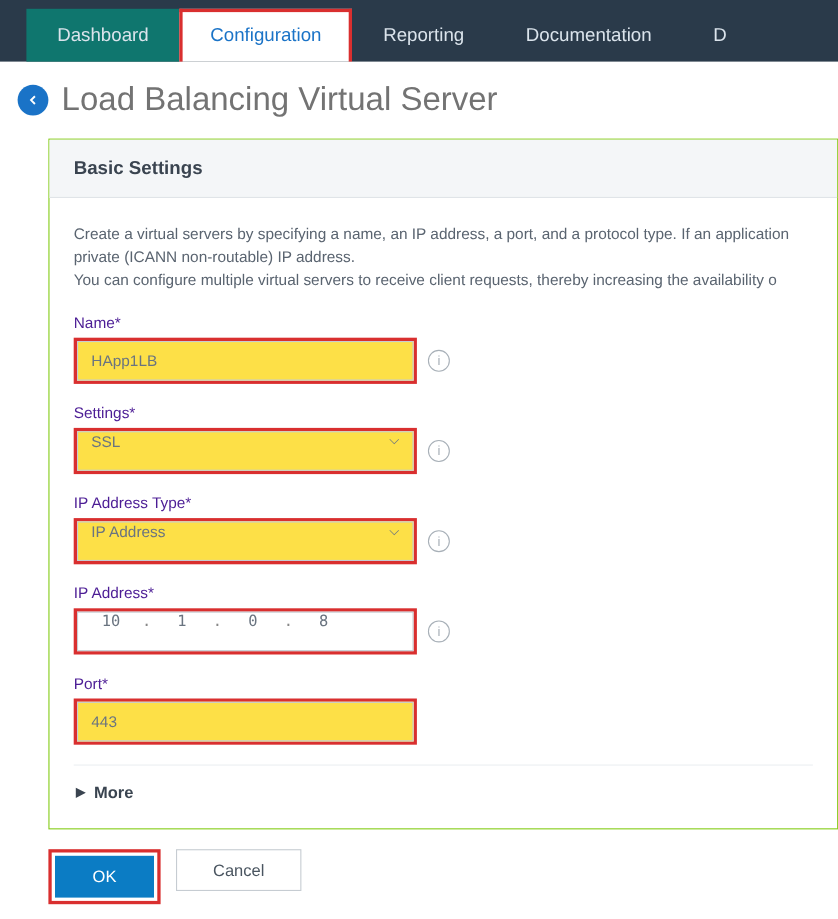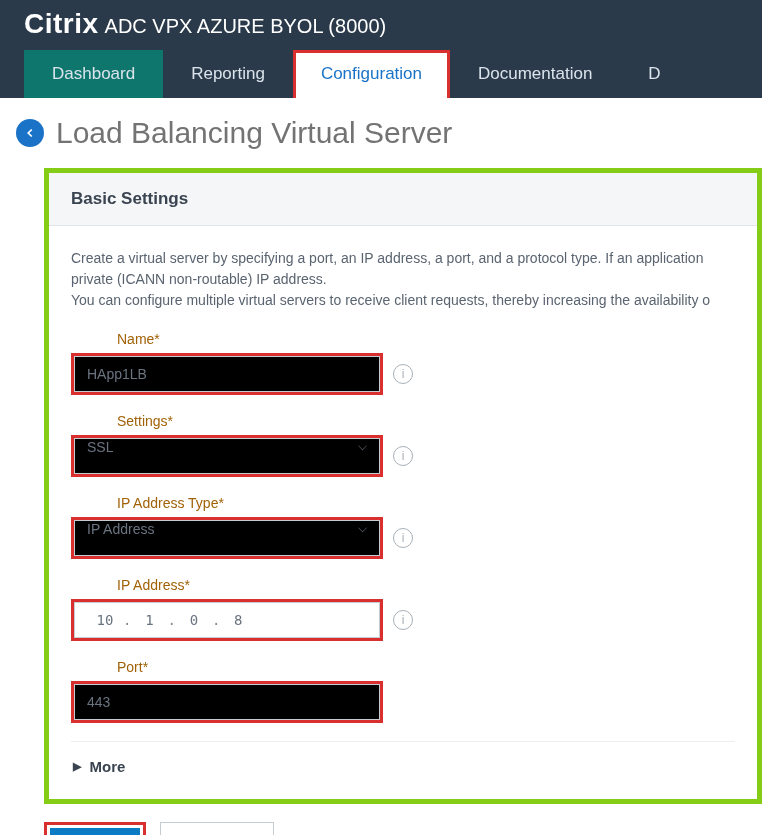--- a/index.html
+++ b/index.html
@@ -72,21 +72,21 @@
     justify-content: center;
     font-size: 16px;
     cursor: pointer;
   }
   .page-title {
     font-size: 30px;
     font-weight: 400;
     color: #737373;
   }
   .panel {
-    border: 5px solid #84cc16;
+    border: 1px solid #84cc16;
     margin-left: 28px;
   }
   .panel-header {
     background: #f4f6f8;
     padding: 16px 22px;
     border-bottom: 1px solid #e0e4e8;
     font-size: 17px;
     font-weight: 700;
     color: #3a4450;
   }
@@ -97,60 +97,58 @@
     font-size: 14px;
     color: #5a6470;
     line-height: 1.5;
     margin-bottom: 20px;
   }
   .field {
     margin-bottom: 18px;
   }
   .field-label {
     font-size: 14px;
-    color: #a16207;
+    color: #4c1d95;
     margin-bottom: 6px;
-    margin-left: 46px;
   }
   .field-row {
     display: flex;
     align-items: center;
     gap: 10px;
   }
   .highlight-box {
     border: 3px solid #d92f2f;
     width: 312px;
   }
   .text-input, .select-input {
     width: 100%;
     height: 36px;
     border: 1px solid #c6ccd2;
     padding: 0 12px;
     font-size: 14px;
     color: #6a7480;
-    background: #000000;
+    background: #fde047;
   }
   .select-input {
     display: flex;
     align-items: flex-start;
     justify-content: space-between;
     cursor: pointer;
   }
   .chevron {
     font-size: 12px;
     color: #6a7480;
   }
   .ip-input {
     width: 100%;
     height: 36px;
     border: 1px solid #c6ccd2;
     display: flex;
-    align-items: center;
     padding: 0 12px;
-    gap: 0;
+    gap: 10px;
     font-family: Consolas, monospace;
     font-size: 14px;
     color: #6a7480;
   }
   .ip-seg {
     width: 36px;
     text-align: center;
   }
   .ip-dot { color: #888; }
   .info-icon {
@@ -205,48 +203,44 @@
     width: 114px;
     height: 38px;
     font-size: 15px;
     cursor: pointer;
   }
 </style>
 </head>
 <body>
 
 <div class="header-bar">
-  <div class="brand">
-    <span class="brand-name">Citrix</span>
-    <span class="brand-sub">ADC VPX AZURE BYOL (8000)</span>
-  </div>
   <div class="tabs">
     <div class="tab">Dashboard</div>
+    <div class="tab active">Configuration</div>
     <div class="tab plain">Reporting</div>
-    <div class="tab active">Configuration</div>
     <div class="tab plain">Documentation</div>
     <div class="tab plain">D</div>
   </div>
 </div>
 
 <div class="page-body">
   <div class="page-title-row">
     <div class="back-btn">
       <svg width="14" height="14" viewBox="0 0 24 24" fill="none" stroke="#fff" stroke-width="3">
           <path d="M15 6l-6 6 6 6"></path>
         </svg>
     </div>
     <div class="page-title">Load Balancing Virtual Server</div>
   </div>
 
   <div class="panel">
     <div class="panel-header">Basic Settings</div>
     <div class="panel-body">
       <div class="desc">
-        <span>Create a virtual server by specifying a port, an IP address, a port, and a protocol type. If an application</span><br>
+        <span>Create a virtual servers by specifying a name, an IP address, a port, and a protocol type. If an application</span><br>
         <span>private (ICANN non-routable) IP address.</span><br>
         <span>You can configure multiple virtual servers to receive client requests, thereby increasing the availability o</span>
       </div>
 
       <div class="field">
         <div class="field-label">Name*</div>
         <div class="field-row">
           <div class="highlight-box">
             <input class="text-input" value="HApp1LB" style="">
           </div>

